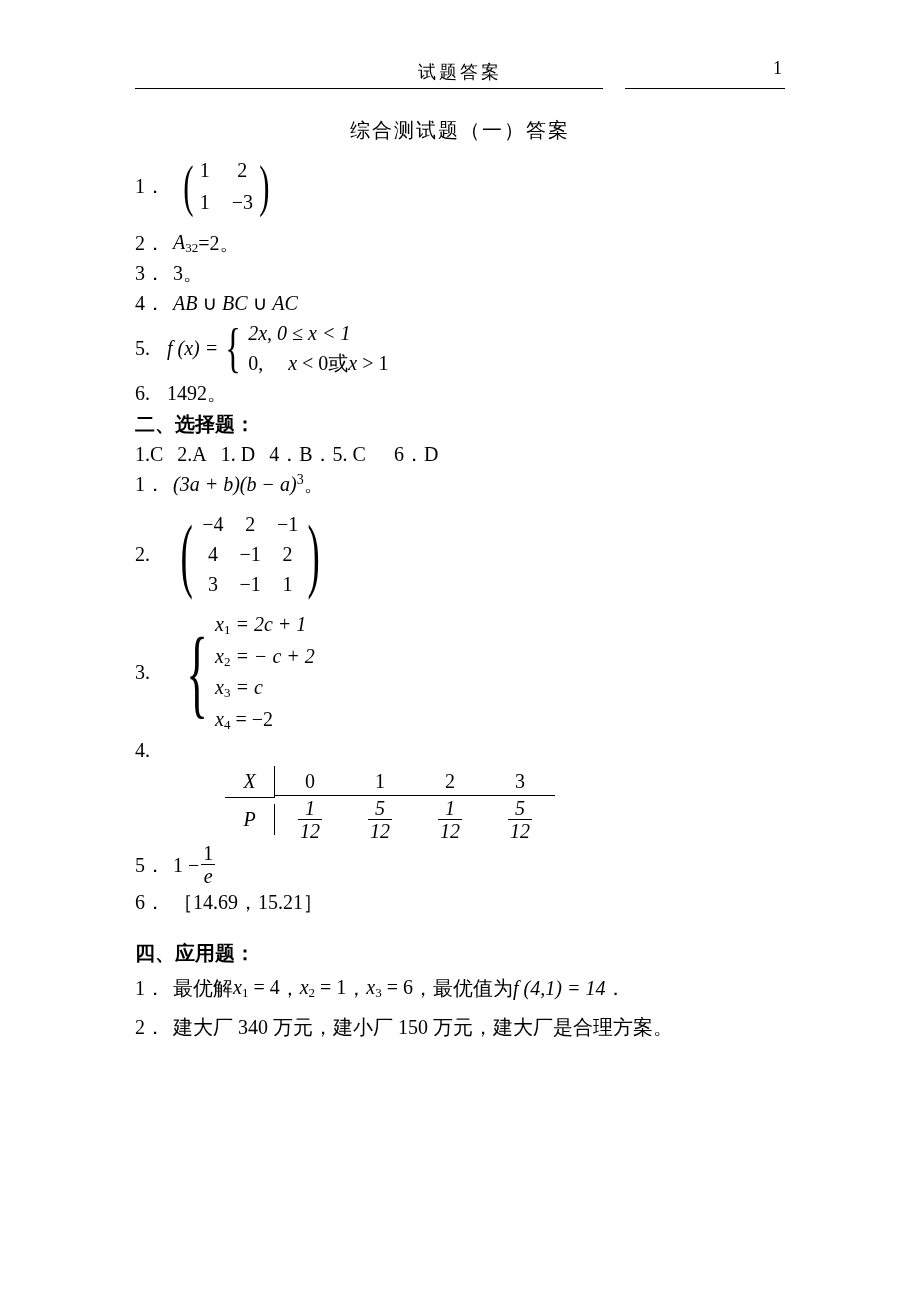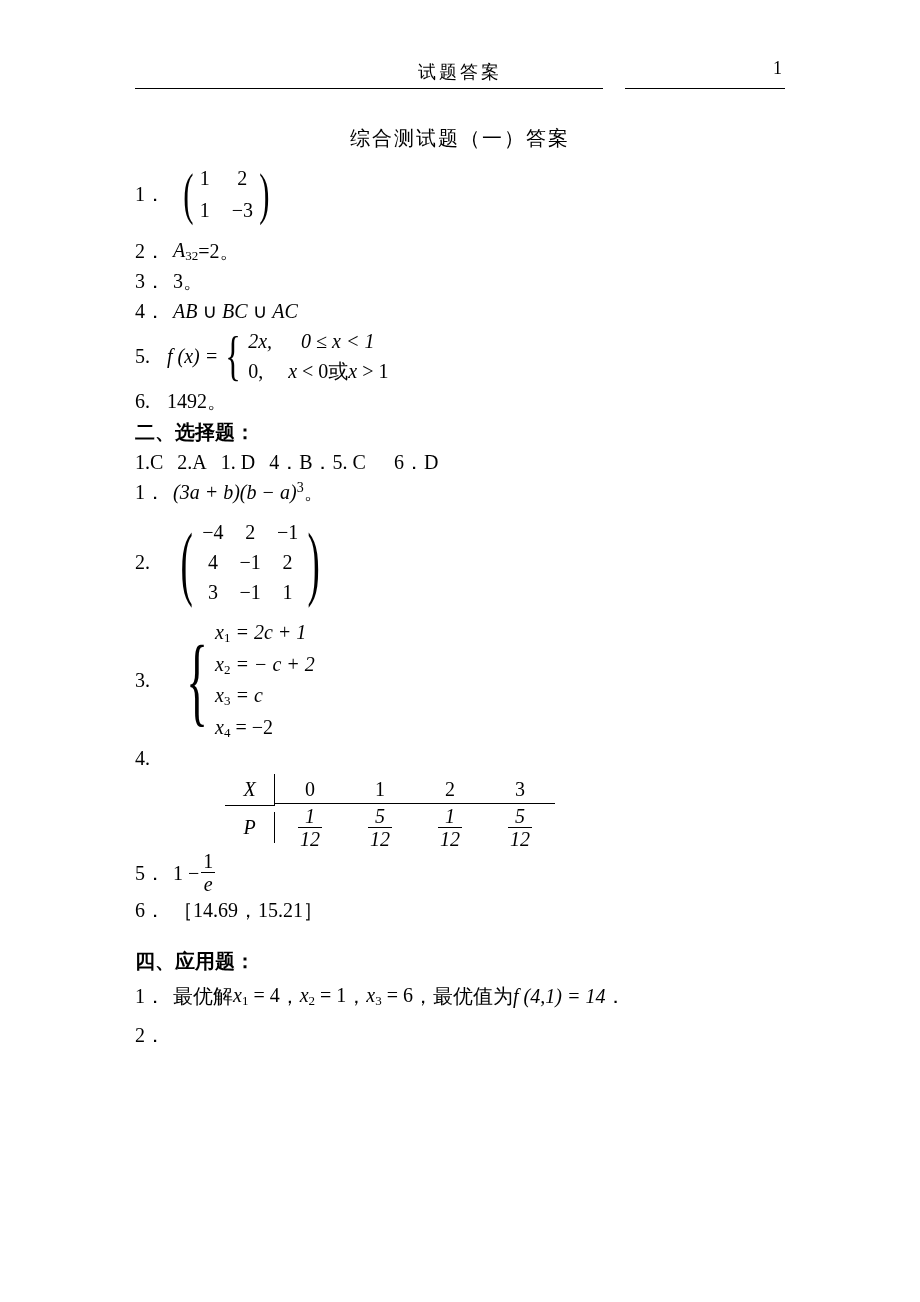--- a/index.html
+++ b/index.html
@@ -42,21 +42,21 @@
     position: absolute;
     right: 138px;
     top: 58px;
     font-size: 18px;
     font-family: "Times New Roman", serif;
   }
   .title {
     text-align: center;
     font-size: 20px;
     letter-spacing: 2px;
-    margin-top: 36px;
+    margin-top: 28px;
     margin-bottom: 12px;
   }
   .section {
     font-weight: bold;
     font-size: 20px;
     margin-top: 4px;
     margin-bottom: 2px;
   }
   .row {
     display: flex;
@@ -264,21 +264,21 @@
   </div>
 
   <div class="row">
     <span class="num">5.</span>
     <span class="math" style="margin-right:2px;">f (x) =</span>
     <span class="piecewise">
       <span class="brace-l">{</span>
       <span class="pcol">
         <span>
           <span class="math">2x,</span>
-          <span class="mathup" style="margin-left:24px;"><span class="math">0 ≤ x &lt; 1</span></span>
+          <span class="mathup" style=""><span class="math">0 ≤ x &lt; 1</span></span>
         </span>
         <span>
           <span class="mathup"> 0,</span>
           <span style="margin-left:20px;"><span class="math" style="font-style:italic;">x</span><span class="mathup"> &lt; 0</span><span class="chn">或</span><span class="math">x</span><span class="mathup"> &gt; 1</span></span>
         </span>
       </span>
     </span>
   </div>
 
   <div class="row">
@@ -410,15 +410,16 @@
     <span class="chn">，</span>
     <span class="math"><span>x</span><span class="sub">3</span><span class="mathup"> = 6</span></span>
     <span class="chn">，</span>
     <span class="chn">最优值为</span>
     <span class="math">f (4,1) = 14</span>
     <span class="chn">．</span>
   </div>
 
   <div class="row" style="margin-top:10px;">
     <span class="num">2．</span>
+    <span class="chn">建大厂 340 万元，建小厂 150 万元，建大厂是合理方案。</span>
   </div>
 
 </div>
 
 </body></html>

